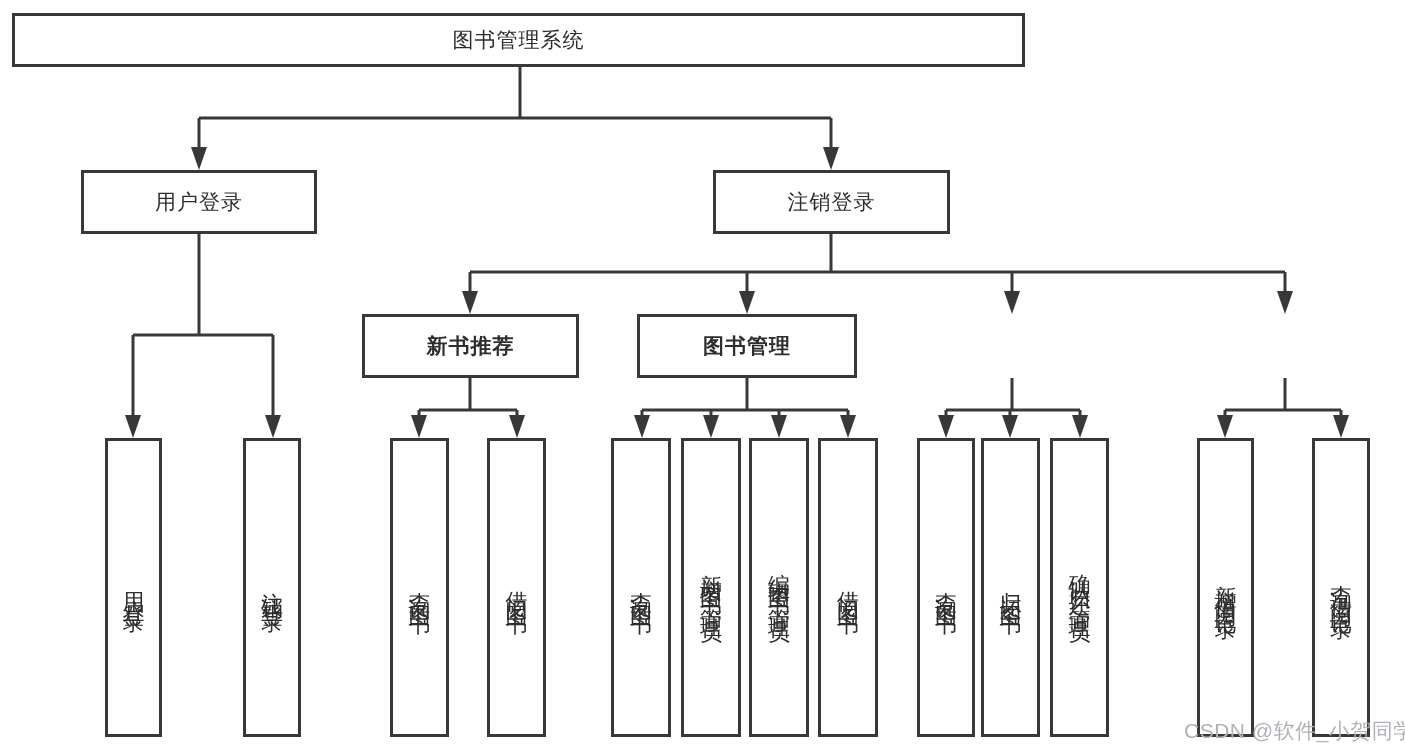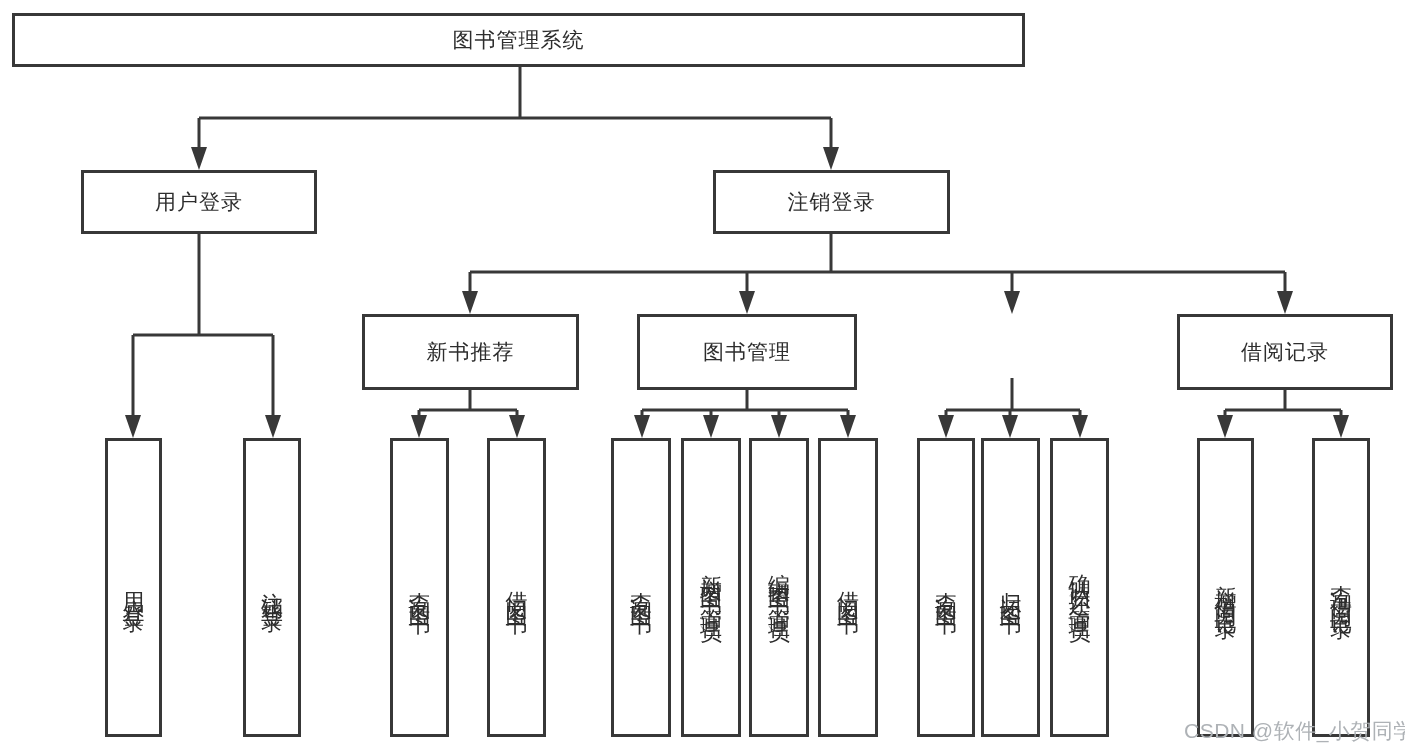--- a/index.html
+++ b/index.html
@@ -16,21 +16,21 @@
     position:absolute;
     box-sizing:border-box;
     background:#ffffff;
     border:3px solid #383838;
     display:flex;align-items:center;justify-content:center;
     font-size:21px;letter-spacing:1px;
     white-space:nowrap;
   }
   .root{left:12px;top:13px;width:1013px;height:54px;}
   .l1{top:170px;height:64px;}
-  .l2{top:314px;height:76px;}
+  .l2{top:314px;height:64px;font-weight:bold;}
   .leaf{
     position:absolute;
     top:438px;height:299px;
     box-sizing:border-box;
     background:#ffffff;
     border:3px solid #383838;
     display:flex;align-items:center;justify-content:center;
     writing-mode:vertical-rl;
     text-orientation:mixed;
     font-size:22px;
@@ -85,21 +85,20 @@
     </g>
   </svg>
 
   <div class="node root">图书管理系统</div>
 
   <div class="node l1" style="left:81px;width:236px">用户登录</div>
   <div class="node l1" style="left:713px;width:237px">注销登录</div>
 
   <div class="node l2" style="left:362px;width:217px">新书推荐</div>
   <div class="node l2" style="left:637px;width:220px">图书管理</div>
-  <div class="node l2" style="left:1177px;width:216px">借阅记录</div>
 
   <div class="leaf" style="left:105px;width:57px">用户登录</div>
   <div class="leaf" style="left:243px;width:58px">注销登录</div>
 
   <div class="leaf" style="left:390px;width:59px">查询图书</div>
   <div class="leaf" style="left:487px;width:59px">借阅图书</div>
 
   <div class="leaf" style="left:611px;width:60px">查询图书</div>
   <div class="leaf" style="left:681px;width:60px">新增图书（管理员）</div>
   <div class="leaf" style="left:749px;width:60px">编辑图书（管理员）</div>

